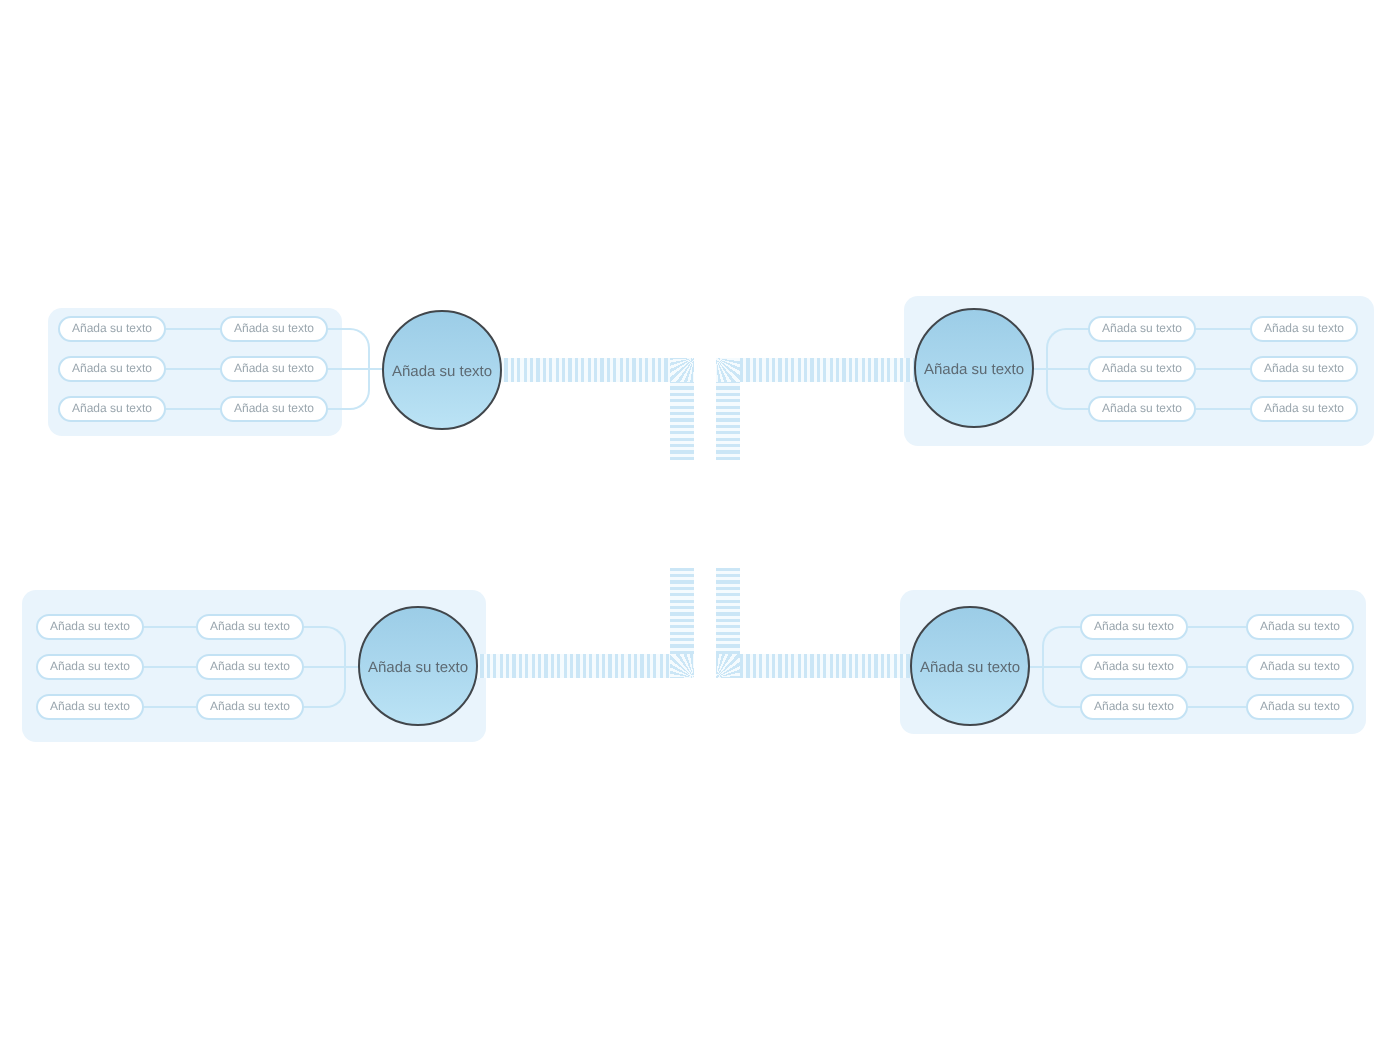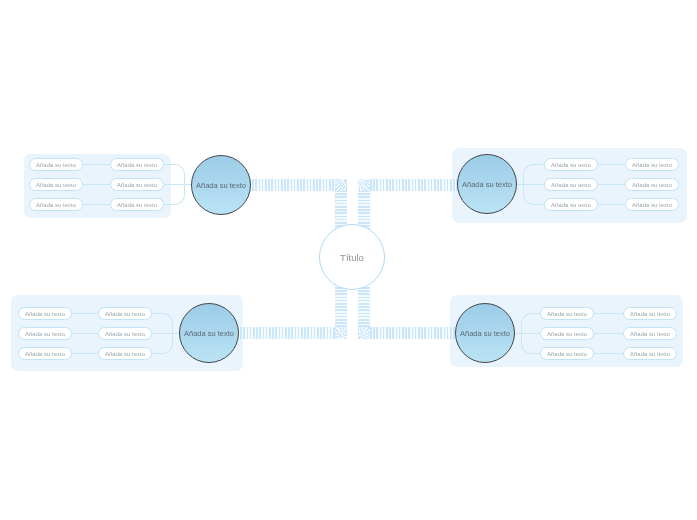--- a/index.html
+++ b/index.html
@@ -62,23 +62,20 @@
   <div class="band band-v" style="left:358px;top:191px;height:39px"></div>
 
   <div class="band band-h" style="left:237px;top:327px;width:98px"></div>
   <div class="band fan fan-br" style="left:335px;top:327px"></div>
   <div class="band band-v" style="left:335px;top:284px;height:43px"></div>
 
   <div class="band band-h" style="left:370px;top:327px;width:87px"></div>
   <div class="band fan fan-bl" style="left:358px;top:327px"></div>
   <div class="band band-v" style="left:358px;top:284px;height:43px"></div>
 
-  <div class="center-circle">
-    <span>Título</span>
-  </div>
 
   <div class="panel" style="left:24px;top:154px;width:147px;height:64px"></div>
 
   <div class="link h-line" style="left:83px;top:164px;width:27px"></div>
   <div class="link h-line" style="left:83px;top:184px;width:27px"></div>
   <div class="link h-line" style="left:83px;top:204px;width:27px"></div>
   <div class="link h-line" style="left:164px;top:184px;width:29px"></div>
   <div class="link curve-tr" style="left:164px;top:164px;width:20px;height:20px"></div>
   <div class="link curve-br" style="left:164px;top:184px;width:20px;height:20px"></div>
 

